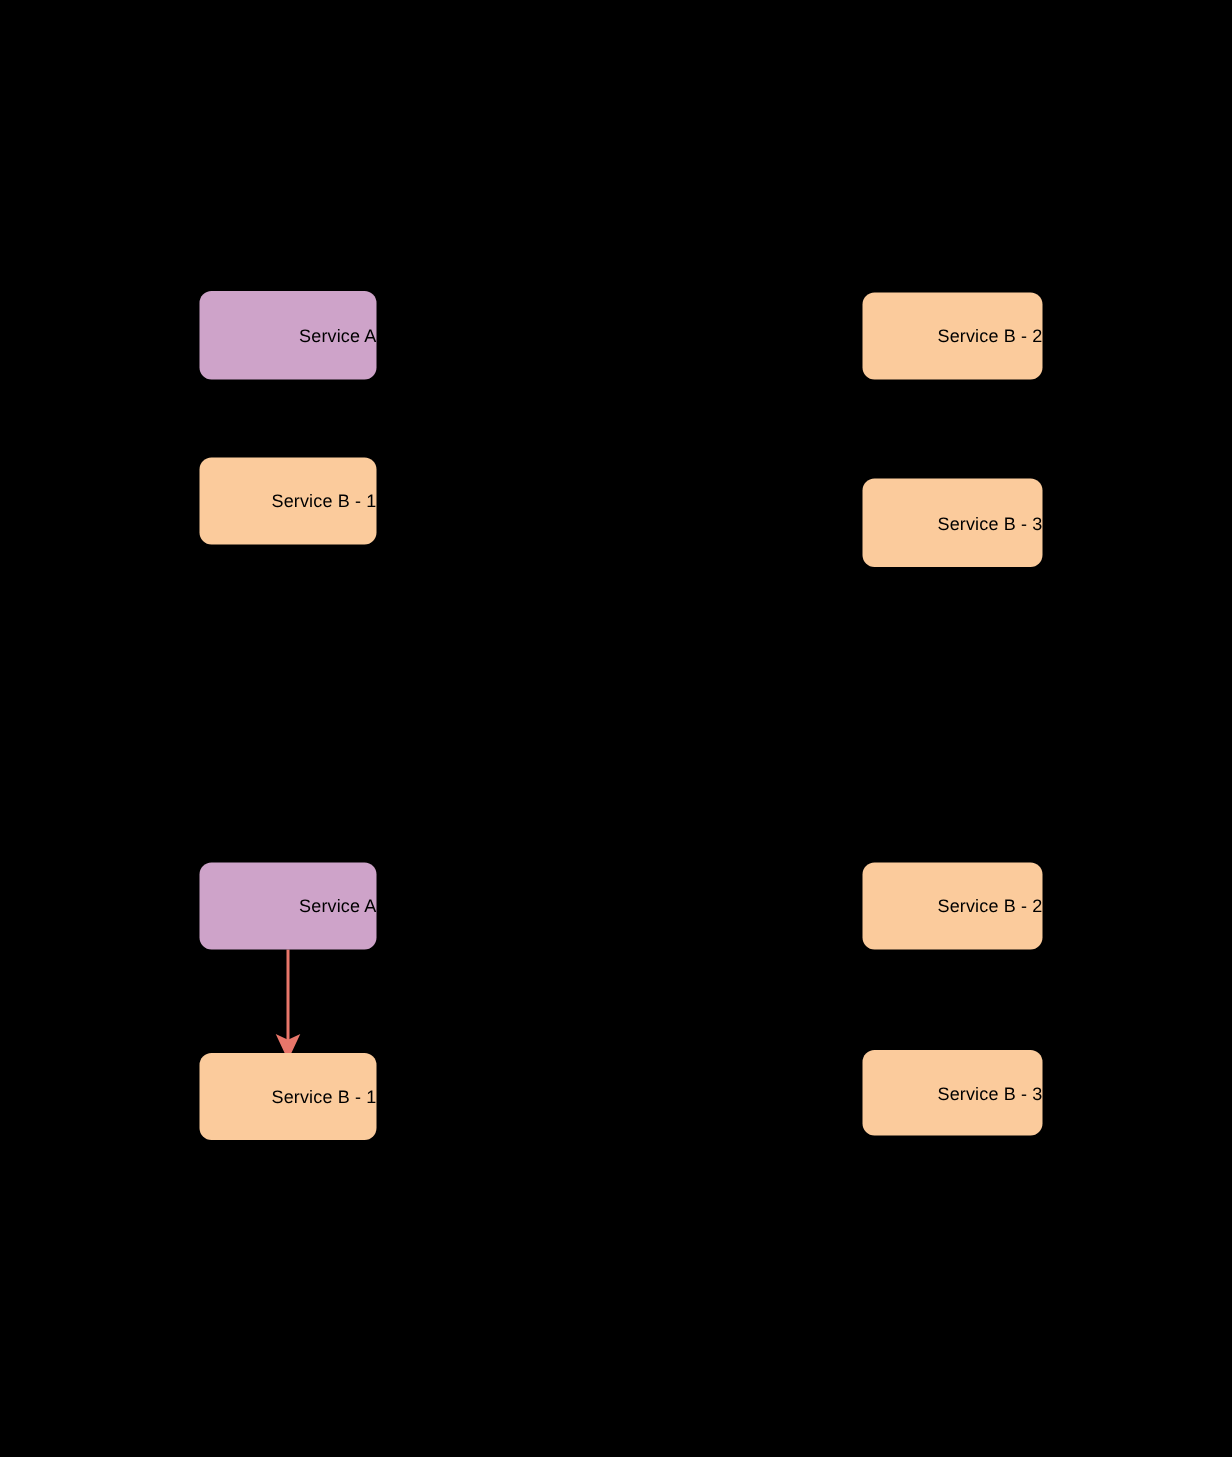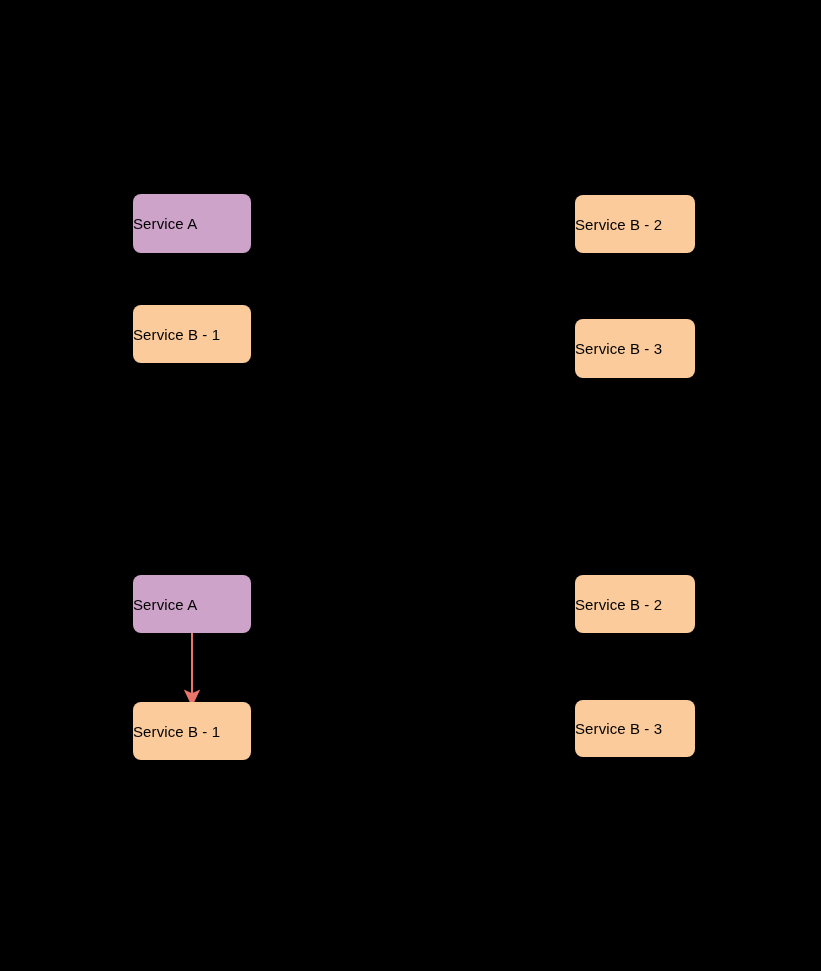--- a/index.html
+++ b/index.html
@@ -19,24 +19,24 @@
     width: 821px;
     height: 971px;
     background: #000000;
   }
   .node {
     position: absolute;
     box-sizing: border-box;
     border-radius: 8px;
     display: flex;
     align-items: center;
-    justify-content: flex-start;
+    justify-content: flex-end;
     color: #000000;
     font-family: "Liberation Sans", sans-serif;
-    font-size: 15px;
+    font-size: 12px;
     font-weight: 400;
     line-height: 1;
     letter-spacing: 0.1px;
     white-space: nowrap;
     user-select: none;
   }
   .node-label {
     pointer-events: none;
   }
   .edge-layer {

